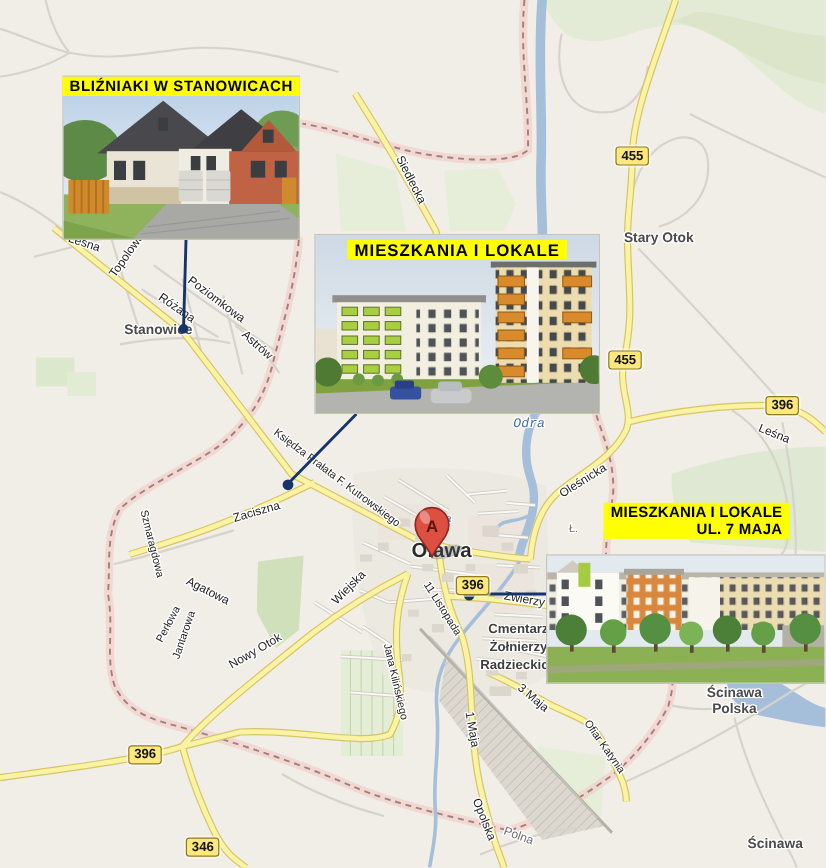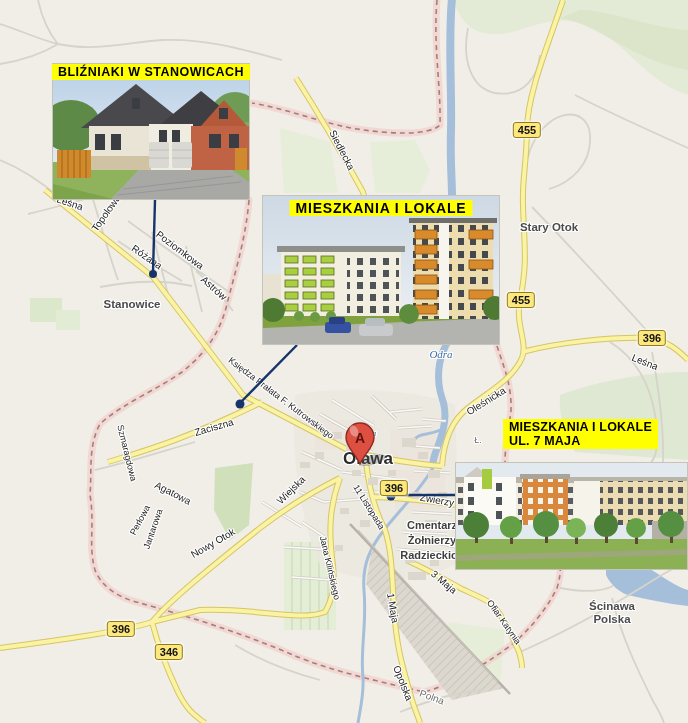--- a/index.html
+++ b/index.html
@@ -8,32 +8,32 @@
   #stage{position:absolute;inset:0;width:688px;height:723px;}
   #map-svg{position:absolute;left:0;top:0;z-index:0;}
   #label-layer{position:absolute;inset:0;z-index:2;pointer-events:none;}
   #leader-svg{position:absolute;left:0;top:0;z-index:3;pointer-events:none;}
   #badge-layer{position:absolute;inset:0;z-index:4;pointer-events:none;}
   .street,.town,.water-label,.poi{
     position:absolute;white-space:nowrap;color:#1d1d1d;font-size:10px;
     text-shadow:1px 0 0 #fff,-1px 0 0 #fff,0 1px 0 #fff,0 -1px 0 #fff,
                 1px 1px 0 #fff,-1px -1px 0 #fff,1px -1px 0 #fff,-1px 1px 0 #fff;}
   .street.gray{color:#6e6e6e;}
-  .town{font-weight:bold;font-size:11.5px;color:#4b4b4b;text-align:center;white-space:pre-line;line-height:13px;margin-top:28px;}
-  .water-label{font-family:Liberation Serif, serif;font-style:italic;color:#3f6faa;font-size:11px;}
+  .town{font-weight:bold;font-size:11.5px;color:#4b4b4b;text-align:center;white-space:pre-line;line-height:13px;}
+  .water-label{font-family:Liberation Mono, monospace;font-style:italic;color:#3f6faa;font-size:11px;}
   .poi{font-weight:bold;font-size:11px;color:#3f3f3f;text-align:center;white-space:pre-line;line-height:15px;}
   .city-label{position:absolute;z-index:2;font-weight:bold;font-size:17px;color:#2b2b2b;
     transform:translate(-50%,-50%);
     text-shadow:1px 0 0 #fff,-1px 0 0 #fff,0 1px 0 #fff,0 -1px 0 #fff,
                 1px 1px 0 #fff,-1px -1px 0 #fff,1px -1px 0 #fff,-1px 1px 0 #fff;}
   .badge{position:absolute;transform:translate(-50%,-50%);background:#fce87d;
     border:1px solid #8f7c22;border-radius:3px;padding:0 4px;height:14px;line-height:14px;
     font-weight:bold;font-size:11px;color:#141414;box-shadow:0 0 0 1.5px rgba(255,255,255,.55);}
   .photo{position:absolute;z-index:5;border:1px solid #c6c4ba;box-sizing:border-box;background:#dfe6ec;}
-  .banner{background:#ffff00;color:#000;font-weight:bold;text-align:left;
+  .banner{background:#ffff00;color:#000;font-weight:bold;text-align:right;
     padding:1px 6px;line-height:14px;white-space:nowrap;}
   .banner .ln{display:block;}
   #banner-1{position:absolute;z-index:6;left:50%;top:0;transform:translateX(-50%);
     font-size:12.5px;letter-spacing:.5px;}
   #banner-2{position:absolute;z-index:6;left:50%;top:4px;transform:translateX(-50%);
     font-size:14px;letter-spacing:.8px;}
   #banner-3{position:absolute;z-index:6;left:503px;top:419px;font-size:12.5px;letter-spacing:.2px;}
   #marker{position:absolute;z-index:4;left:332px;top:420px;width:56px;height:48px;}
 </style>
 </head>
@@ -220,21 +220,21 @@
       <circle cx="391" cy="496" r="4.5" stroke="none"></circle>
     </g>
   </svg>
 
   <div id="badge-layer">
       <div class="badge" style="left: 527px; top: 130px;">455</div>
       <div class="badge" style="left: 521px; top: 300px;">455</div>
       <div class="badge" style="left: 652px; top: 338px;">396</div>
       <div class="badge" style="left: 394px; top: 488px;">396</div>
       <div class="badge" style="left: 121px; top: 629px;">396</div>
-      <div class="badge" style="left: 169px; top: 652px;">346</div>
+      <div class="badge" style="left: 169px; top: 706px;">346</div>
     </div>
 
   <div id="marker">
     <svg width="56" height="48" viewBox="0 0 56 48">
       <ellipse cx="40" cy="40" rx="14" ry="5" transform="rotate(-15 40 40)" fill="rgba(80,80,80,.32)"></ellipse>
       <path d="M28,3 C36,3 42,9.5 42,17.5 C42,27 33,33 28,44 C23,33 14,27 14,17.5 C14,9.5 20,3 28,3 Z" fill="#dd4f41" stroke="#8f2a20" stroke-width="1.4"></path>
       <ellipse cx="22" cy="11" rx="4" ry="6" transform="rotate(-25 22 11)" fill="#ffffff" opacity=".35"></ellipse>
       <text x="28" y="23" text-anchor="middle" font-family="Liberation Sans, sans-serif" font-size="14" font-weight="bold" fill="#5c150d">A</text>
     </svg>
   </div>

